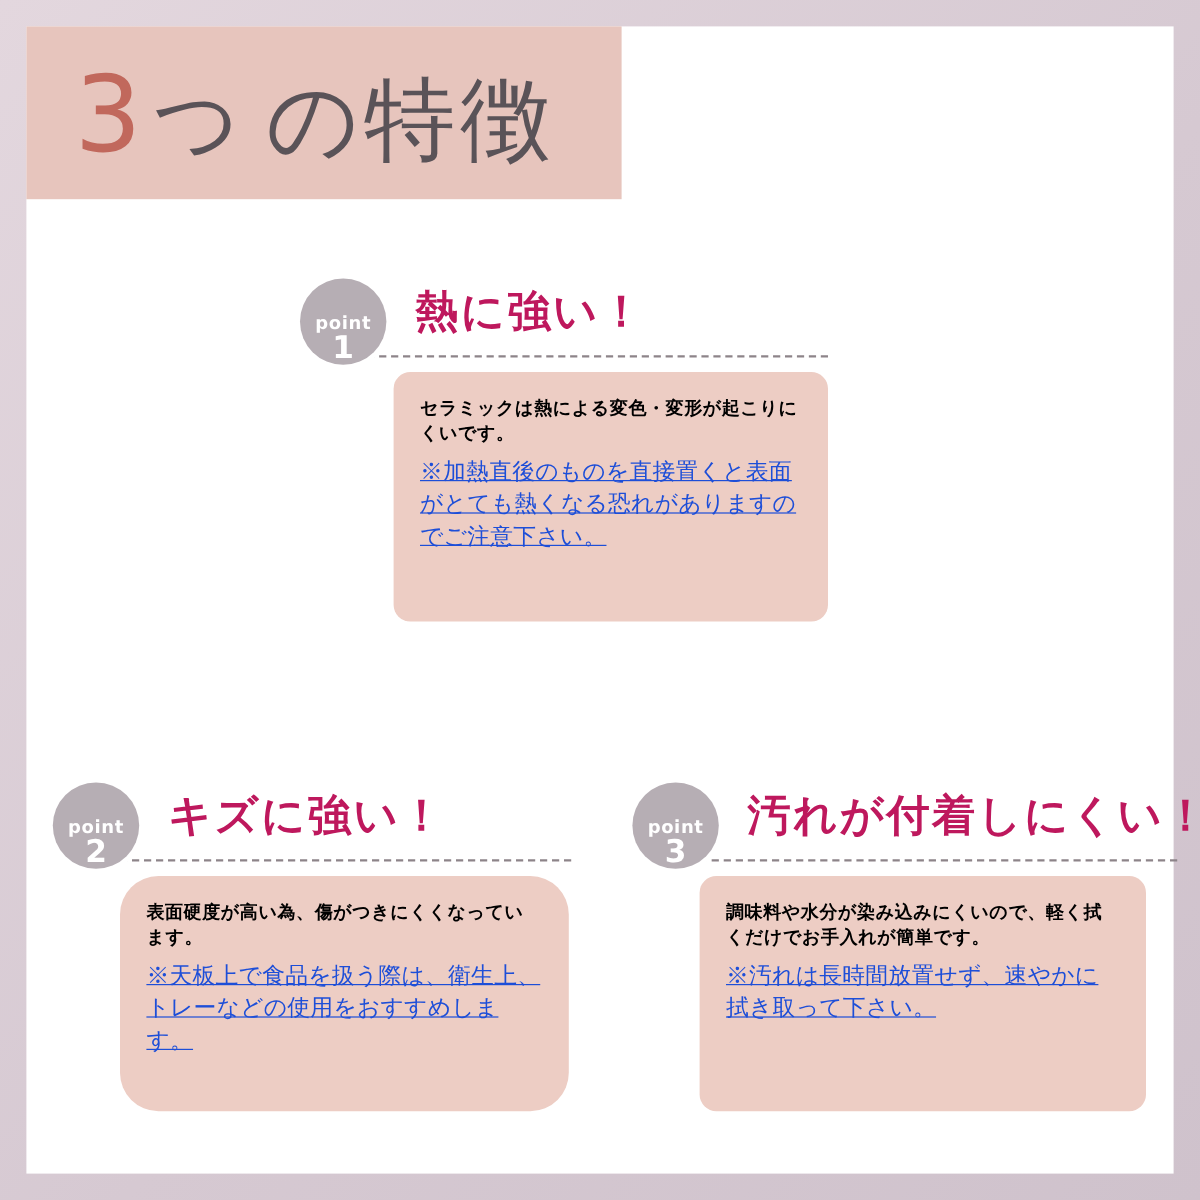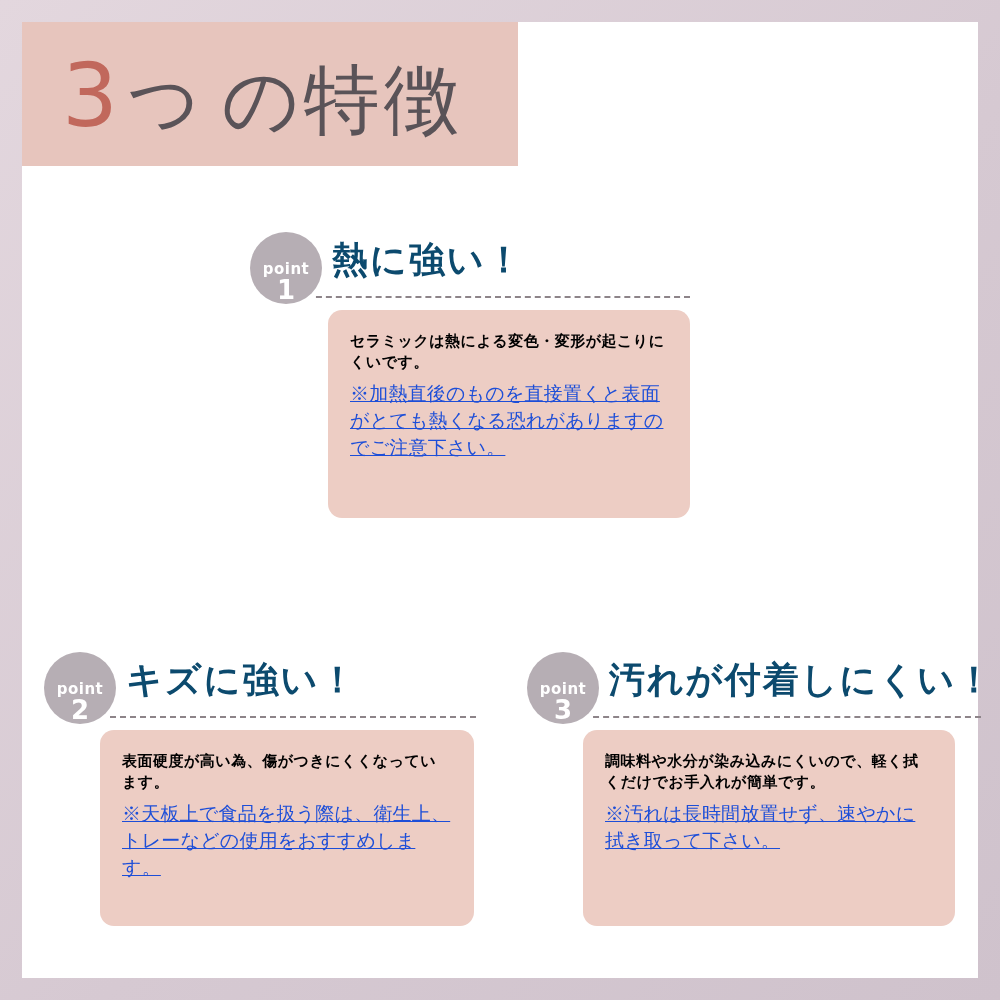--- a/index.html
+++ b/index.html
@@ -92,25 +92,25 @@
     margin-top: 31px;
   }
   .badge .badge-num {
     font-size: 26px;
     font-weight: bold;
     line-height: 1.05;
     font-family: "DejaVu Sans", sans-serif;
   }
   .head-title {
     position: absolute;
-    left: 82px;
+    left: 96px;
     top: 4px;
     font-size: 36px;
     font-weight: bold;
-    color: #0c4a6e;
+    color: #be185d;
     letter-spacing: 2px;
     white-space: nowrap;
   }
   .dash-line {
     position: absolute;
     left: 56px;
     bottom: 6px;
     height: 0;
     border-top: 2px dashed #8d8489;
   }
@@ -140,21 +140,21 @@
   }
 
   
   #point-1 { left: 228px; top: 210px; width: 440px; }
   #point-1 .dash-line { width: 384px; }
   #point-1 .body-card { margin-left: 78px; width: 362px; min-height: 208px; margin-top: 6px; }
 
   
   #point-2 { left: 22px; top: 630px; width: 430px; }
   #point-2 .dash-line { width: 376px; }
-  #point-2 .body-card { margin-left: 56px; width: 374px; min-height: 196px; margin-top: 6px; }
+  #point-2 .body-card { margin-left: 56px; width: 374px; min-height: 196px; margin-top: 6px; border-radius: 32px; }
 
   
   #point-3 { left: 505px; top: 630px; width: 452px; }
   #point-3 .dash-line { width: 398px; }
   #point-3 .body-card { margin-left: 56px; width: 372px; min-height: 196px; margin-top: 6px; }
 </style>
 </head>
 <body>
 
 <div class="page">

